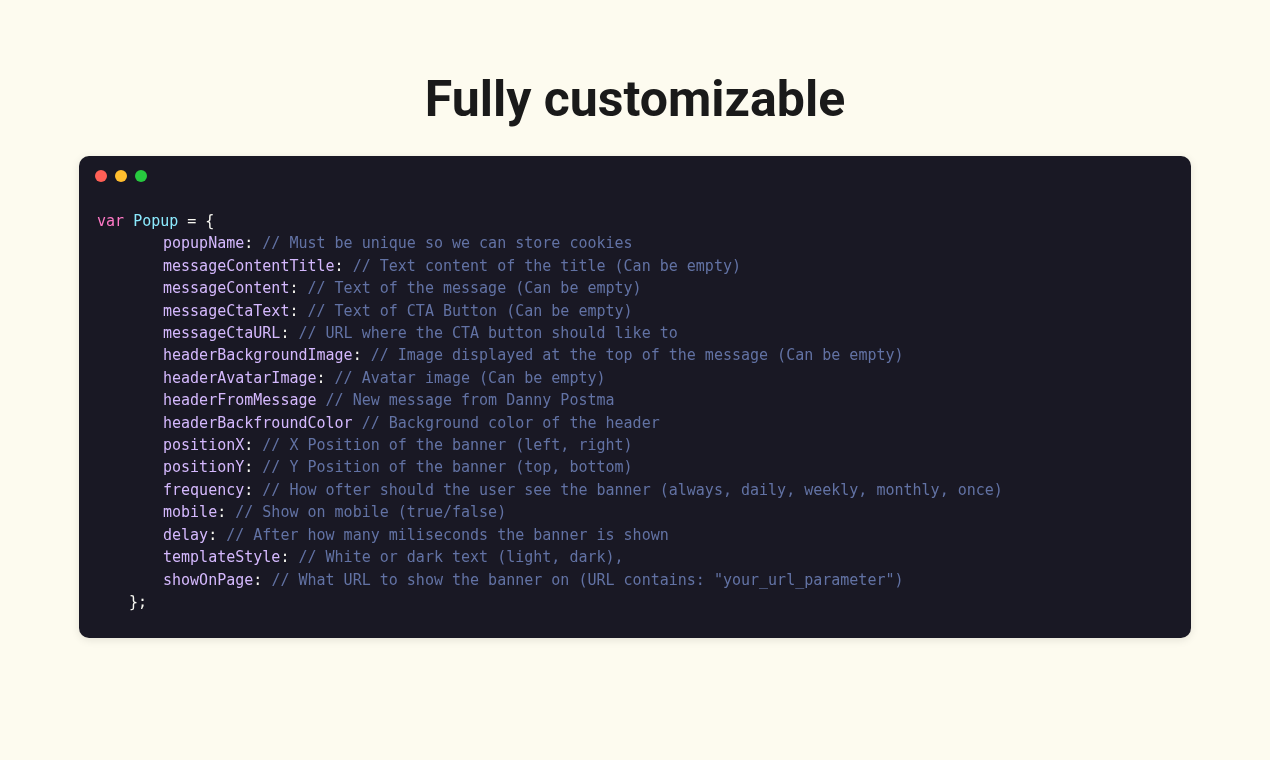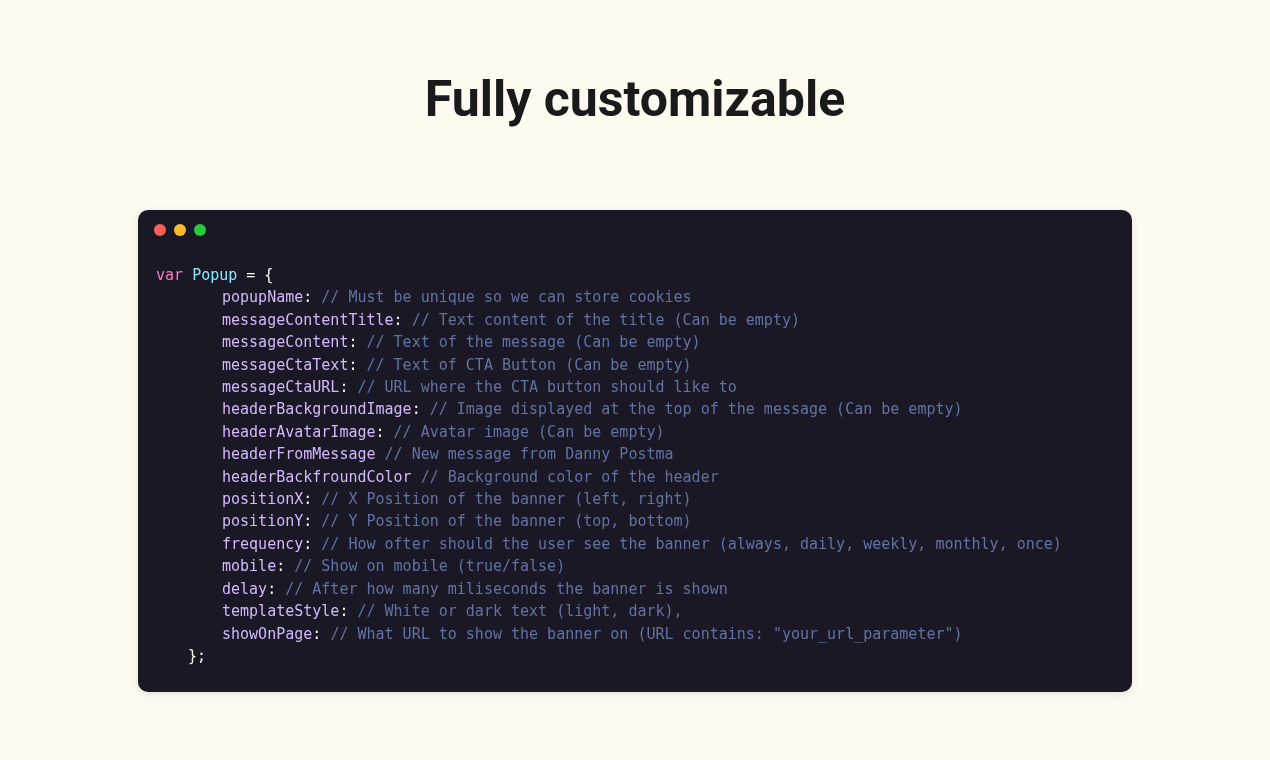--- a/index.html
+++ b/index.html
@@ -14,24 +14,24 @@
       font-family: -apple-system, BlinkMacSystemFont, "Segoe UI", Roboto, sans-serif;
       display: flex;
       flex-direction: column;
       align-items: center;
       padding-top: 70px;
     }
     .title {
       font-size: 50px;
       font-weight: 700;
       color: #1a1a1a;
-      margin-bottom: 82px;
+      margin-bottom: 28px;
     }
     .code-window {
-      width: 994px;
+      width: 1112px;
       background: #191824;
       border-radius: 10px;
       padding-bottom: 25px;
       box-shadow: 0 2px 8px rgba(0,0,0,0.1);
     }
     .window-header {
       display: flex;
       align-items: center;
       gap: 8px;
       padding: 14px 16px;

